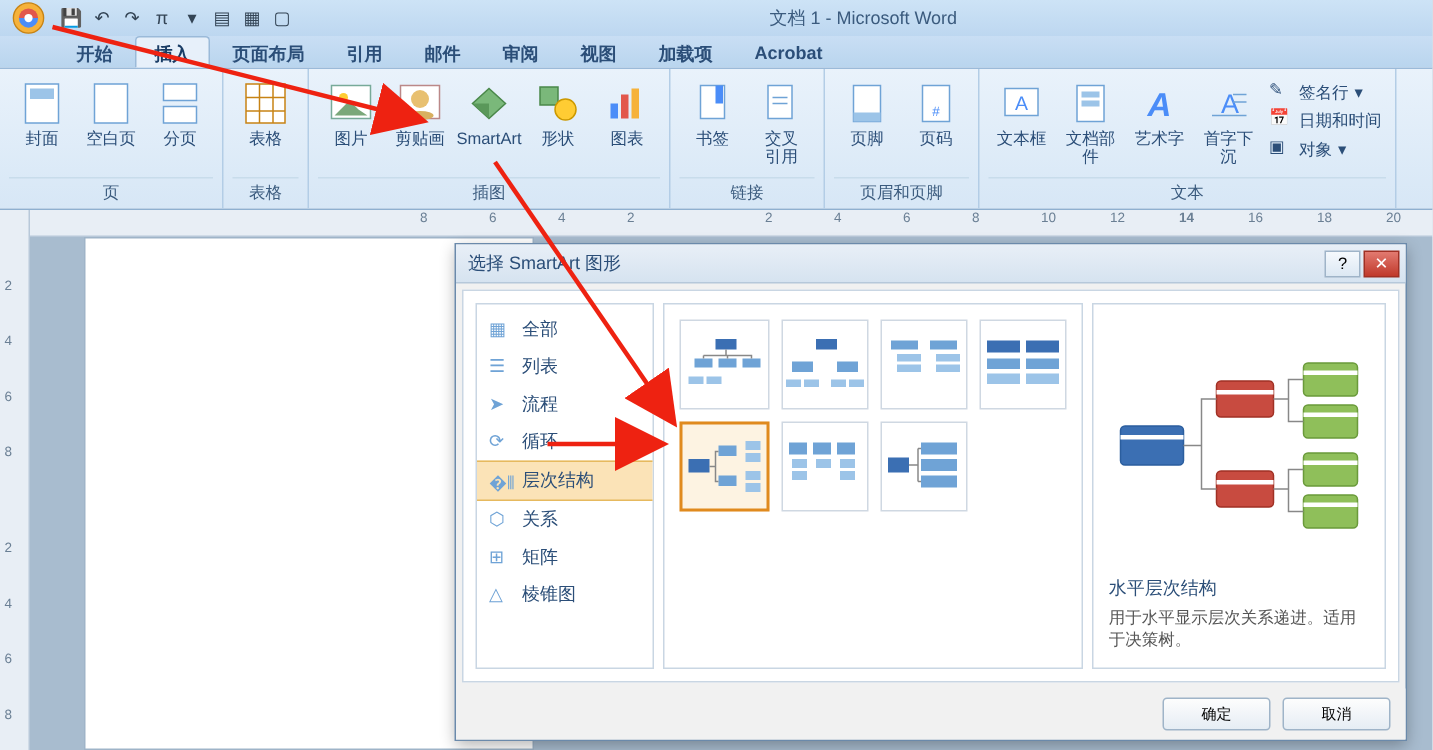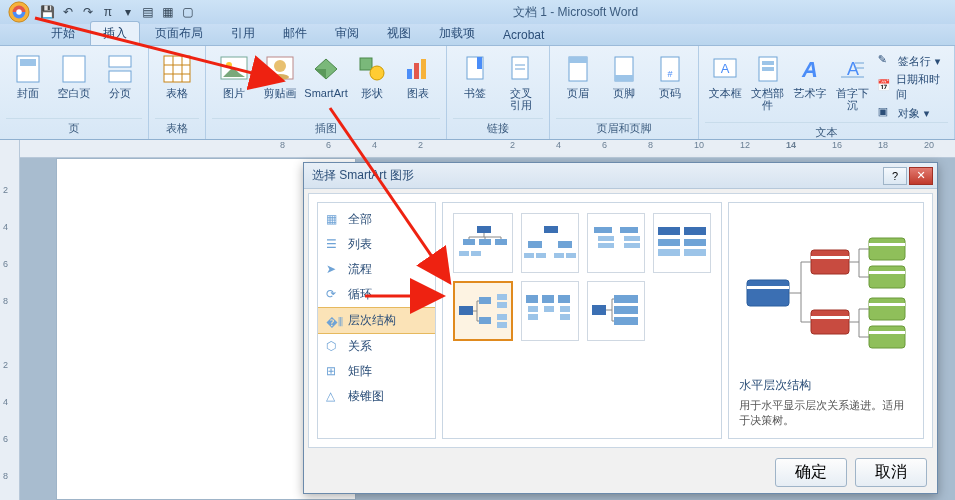--- a/index.html
+++ b/index.html
@@ -7,21 +7,21 @@
 
   
   .titlebar { height: 24px; background: linear-gradient(#cde3f6,#bdd7f0); display:flex; align-items:center; }
   .office-btn { width:34px; height:24px; margin-left:2px; display:flex; align-items:center; justify-content:center; }
   .office-btn svg { width:22px; height:22px; }
   .qat { display:flex; gap:4px; margin-left:4px; align-items:center; }
   .qat span { width:16px; height:16px; display:inline-flex; align-items:center; justify-content:center; color:#345; font-size:12px; }
   .titlebar .title { flex:1; text-align:center; color:#3b5b7e; font-size:12px; }
 
   
-  .tabs { height:22px; background: linear-gradient(#c9def4,#b9d5ee); display:flex; align-items:flex-end; padding-left:38px; gap:2px; border-bottom:1px solid #9bbad9; }
+  .tabs { height:22px; background: linear-gradient(#c9def4,#b9d5ee); display:flex; padding-left:38px; gap:2px; border-bottom:1px solid #9bbad9;font-weight:bold; }
   .tab { padding:3px 12px; color:#2b4e78; font-size:12px; cursor:pointer; border:1px solid transparent; border-bottom:none; border-radius:3px 3px 0 0; }
   .tab.active { background:#e7f0fa; border-color:#9bbad9; color:#1a3d66; }
 
   
   .ribbon { height:94px; background: linear-gradient(#e9f2fb,#d7e7f6); display:flex; border-bottom:1px solid #8fb0d0; }
   .group { display:flex; flex-direction:column; align-items:center; padding:2px 6px 0 6px; border-right:1px solid #b3cde6; }
   .group-body { flex:1; display:flex; align-items:flex-start; gap:2px; padding-top:2px; }
   .group-label { font-size:11px; color:#3b5b7e; padding:2px 0 3px 0; width:100%; text-align:center; border-top:1px solid #c8dceb; }
   .bigbtn { width:44px; display:flex; flex-direction:column; align-items:center; gap:2px; padding:2px 2px; border:1px solid transparent; border-radius:3px; cursor:pointer; }
   .bigbtn .ico { width:32px; height:32px; display:flex; align-items:center; justify-content:center; }
@@ -57,21 +57,21 @@
   .gallery { flex:1; border:1px solid #c9d6e3; padding:10px; display:grid; grid-template-columns:repeat(4,1fr); grid-auto-rows:60px; gap:8px; align-content:start; }
   .thumb { border:1px solid #cfd8e2; background:#fff; display:flex; align-items:center; justify-content:center; cursor:pointer; position:relative; }
   .thumb.selected { border:2px solid #e08a1e; background:#fdf3e2; }
 
   .preview { width:200px; border:1px solid #c9d6e3; padding:10px; display:flex; flex-direction:column; }
   .preview .pimg { flex:1; display:flex; align-items:center; justify-content:center; }
   .preview .pname { font-size:12px; color:#2b4e78; margin-top:6px; }
   .preview .pdesc { font-size:11px; color:#555; margin-top:4px; line-height:15px; }
 
   .dlg-foot { padding:6px 10px 6px 10px; display:flex; justify-content:flex-end; gap:8px; background:#f1f1f1; }
-  .dbtn { min-width:72px; padding:3px 12px; font-size:16px; border:1px solid #9fb4c8; background:linear-gradient(#fdfdfd,#e6edf4); border-radius:3px; cursor:pointer; text-align:center; }
+  .dbtn { min-width:72px; padding:3px 12px; font-size:10px; border:1px solid #9fb4c8; background:linear-gradient(#fdfdfd,#e6edf4); border-radius:3px; cursor:pointer; text-align:center; }
 
   
   .arrow { position:absolute; pointer-events:none; }
 </style>
 </head>
 <body>
 
 <div class="titlebar">
   <div class="office-btn">
     <svg viewBox="0 0 24 24">
@@ -232,29 +232,20 @@
           </div>
           <div class="lbl">交叉
 引用</div>
         </div>
     </div>
     <div class="group-label">链接</div>
   </div>
 
   <div class="group">
     <div class="group-body">
-      <div class="bigbtn">
-          <div class="ico">
-            <svg width="24" height="28">
-              <rect x="3" y="2" width="18" height="24" fill="#fff" stroke="#6fa3d6"></rect>
-              <rect x="3" y="2" width="18" height="6" fill="#9cc4e8"></rect>
-            </svg>
-          </div>
-          <div class="lbl">页眉</div>
-        </div>
       <div class="bigbtn">
           <div class="ico">
             <svg width="24" height="28">
               <rect x="3" y="2" width="18" height="24" fill="#fff" stroke="#6fa3d6"></rect>
               <rect x="3" y="20" width="18" height="6" fill="#9cc4e8"></rect>
             </svg>
           </div>
           <div class="lbl">页脚</div>
         </div>
       <div class="bigbtn">

